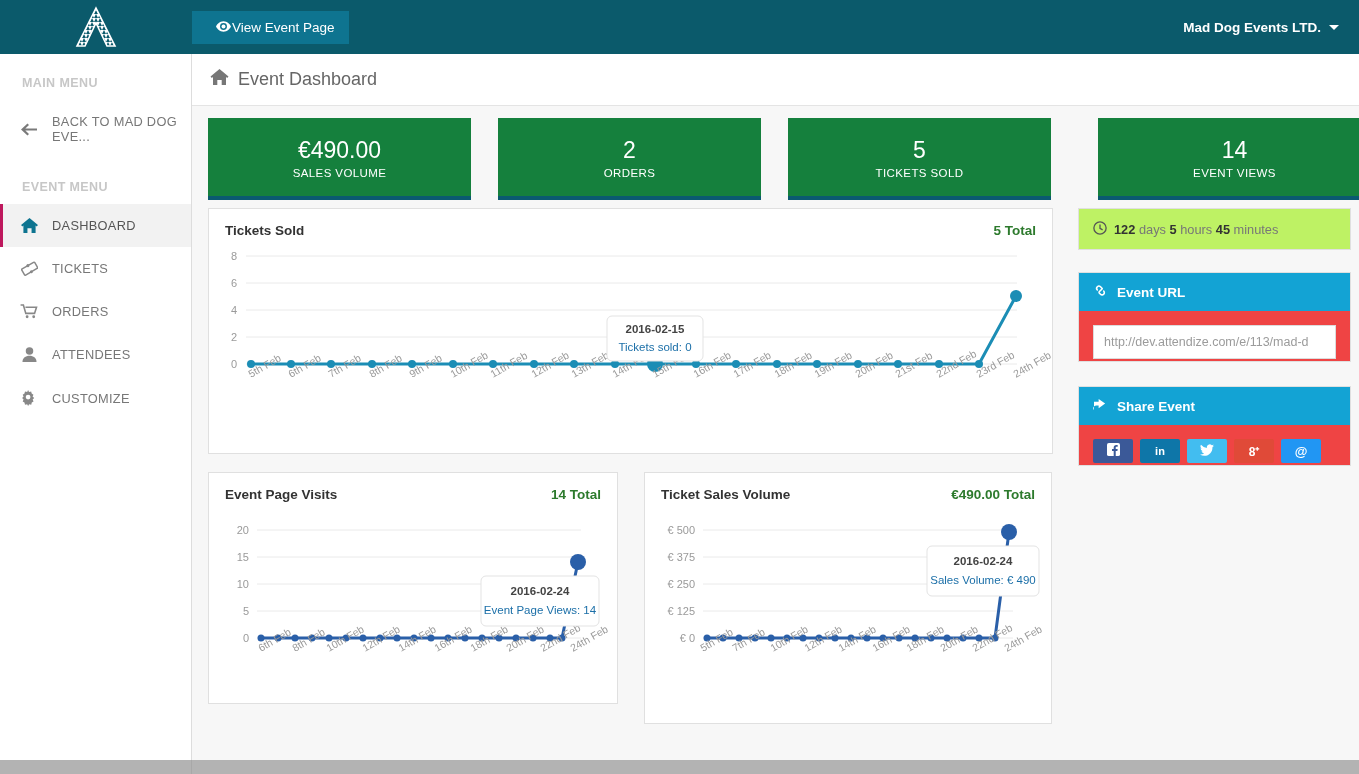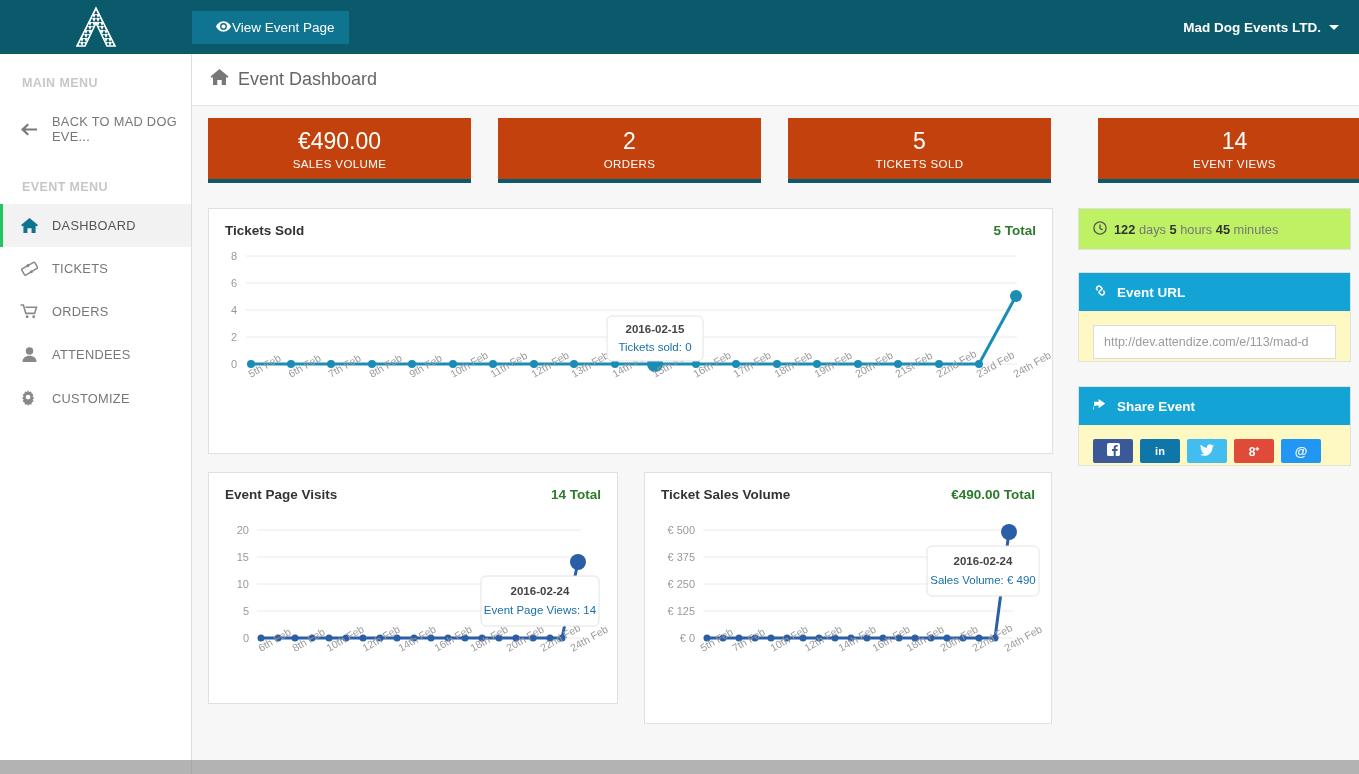--- a/index.html
+++ b/index.html
@@ -68,21 +68,21 @@
     cursor: pointer;
     text-decoration: none;
   }
   .nav-item .nav-ico {
     width: 18px; display:flex; align-items:center; justify-content:center;
     color: #888888;
     flex: 0 0 18px;
   }
   .nav-item.active {
     background: #f2f2f2;
-    border-left: 3px solid #22c55e;
+    border-left: 3px solid #be185d;
     padding-left: 17px;
     color: #555555;
   }
   .nav-item.active .nav-ico { color: #0e7490; }
 
   
   #page-header {
     position: absolute; top: 54px; left: 192px;
     width: 1167px; height: 52px;
     background: #ffffff;
@@ -99,22 +99,22 @@
   
   #content {
     position: absolute; top: 106px; left: 192px;
     width: 1167px; height: 654px;
     background: #f7f7f7;
   }
 
   
   .stat-row { position: absolute; top: 12px; left: 16px; width: 1143px; height: 82px; }
   .stat-card {
-    position: absolute; top: 0; height: 65px;
-    background: #c2410c;
+    position: absolute; top: 0; height: 82px;
+    background: #15803d;
     border-bottom: 4px solid #0a5a70;
     color: #ffffff;
     display: flex; flex-direction: column;
     align-items: center; justify-content: center;
   }
   .stat-value { font-size: 23px; line-height: 28px; font-weight: normal; }
   .stat-label { font-size: 11.5px; letter-spacing: 0.4px; margin-top: 3px; }
 
   
   .panel {
@@ -141,21 +141,21 @@
   
   .countdown-box {
     position: absolute;
     background: #bef264; border: 1px solid #e0e0e0;
     display: flex; align-items: center; gap: 7px;
     padding: 0 14px;
     font-size: 12.8px; color: #777777;
   }
   .countdown-box b { color: #333333; font-weight: bold; }
 
-  .side-panel { position: absolute; background: #fef9c3; border: 1px solid #e0e0e0; }
+  .side-panel { position: absolute; background: #ef4444; border: 1px solid #e0e0e0; }
   .side-panel-head {
     background: #13a3d4; color: #ffffff;
     font-size: 13.5px; font-weight: bold;
     padding: 11px 14px;
     display: flex; align-items: center; gap: 9px;
   }
   .side-panel-body { padding: 14px; }
   #event-url-input {
     width: 100%; height: 34px;
     border: 1px solid #dcdcdc;

